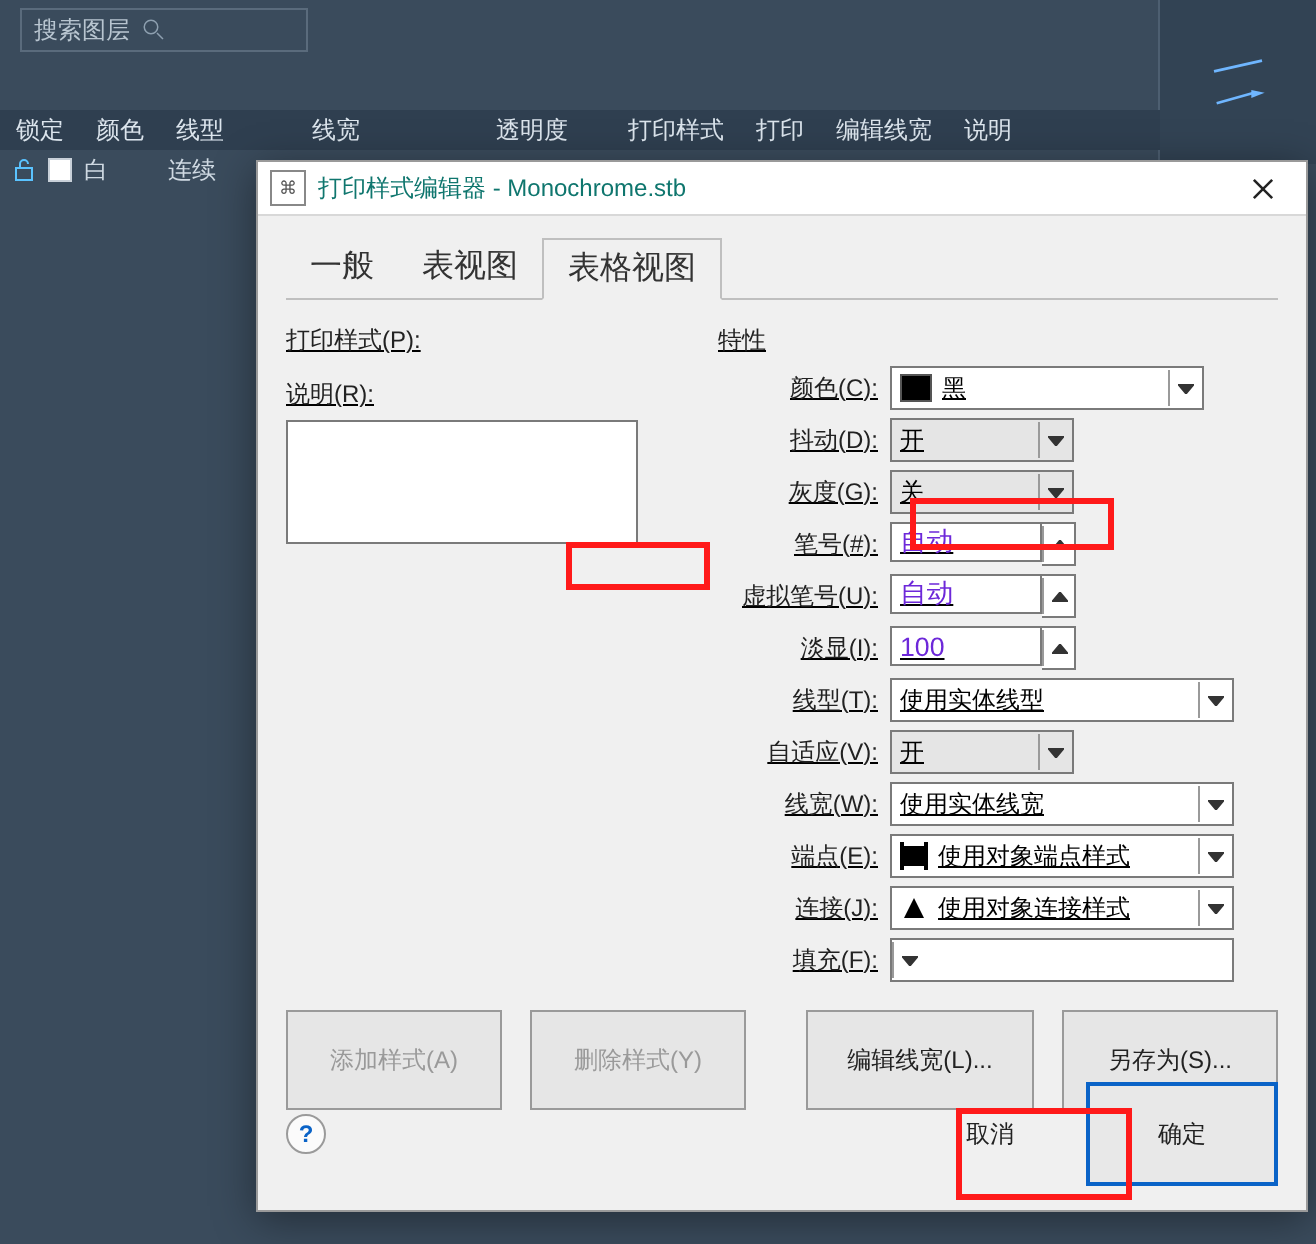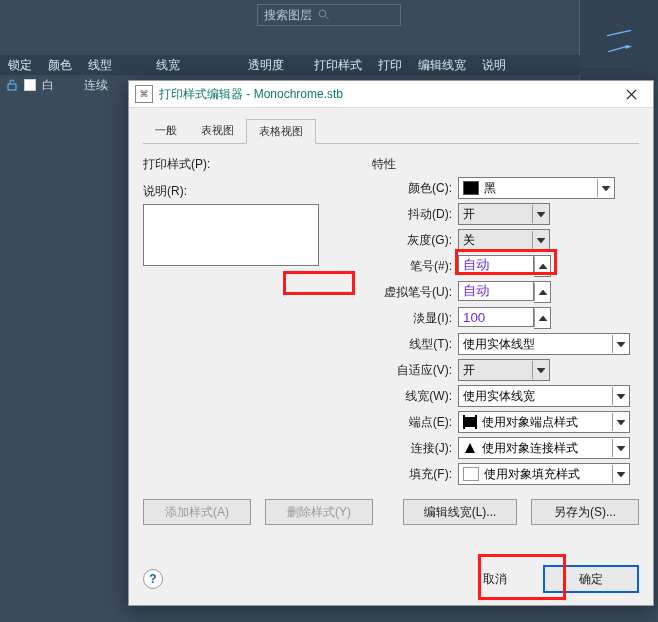--- a/index.html
+++ b/index.html
@@ -1,57 +1,57 @@
 <!DOCTYPE html>
 <html><head>
 <meta charset="utf-8">
 <style>
   html,body{margin:0;padding:0;font-family:"Microsoft YaHei","SimSun",sans-serif;font-size:12px;background:#3a4a5a;}
   .stage{position:relative;width:658px;height:622px;overflow:hidden;background:#3e4e60;}
   
   .bg{position:absolute;inset:0;background:#3a4b5c;}
-  .bg-top{position:absolute;left:0;right:0;top:0;height:30px;display:flex;align-items:center;justify-content:center;padding:0 10px;}
+  .bg-top{position:absolute;left:0;right:0;top:0;height:30px;display:flex;align-items:center;justify-content:flex-start;padding:0 10px;}
   .bg-search{width:130px;height:20px;border:1px solid #5a6b7c;color:#b8c5d0;background:#3a4b5c;display:flex;align-items:center;padding:0 6px;gap:6px;}
   .bg-search svg{width:12px;height:12px;stroke:#8ea0b0;fill:none;}
   .bg-far{position:absolute;right:0;top:0;width:78px;height:82px;background:#324354;border-left:1px solid #4d5f71;display:flex;flex-direction:column;align-items:center;justify-content:center;gap:8px;}
   .bg-far .ic{width:32px;height:8px;}
   .bg-head{position:absolute;left:0;right:78px;top:55px;height:20px;background:#2f3f50;color:#dce5ed;display:flex;}
   .bg-head div{padding:2px 8px;}
   .bg-row{position:absolute;left:0;right:78px;top:75px;height:20px;display:flex;align-items:center;color:#cfd9e2;padding-left:6px;gap:6px;}
   .bg-row .sq{width:10px;height:10px;border:1px solid #c8d0d8;background:#fff;}
   
   .dlg{position:absolute;left:128px;top:80px;width:524px;height:524px;background:#f0f0f0;border:1px solid #9a9a9a;box-shadow:0 4px 20px rgba(0,0,0,.4);}
   .titlebar{height:26px;background:#fff;border-bottom:1px solid #d8d8d8;display:flex;align-items:center;padding:0 6px;}
   .titlebar .ic{width:16px;height:16px;border:1px solid #888;margin-right:6px;display:flex;align-items:center;justify-content:center;font-size:9px;color:#555;}
   .titlebar .ttl{flex:1;color:#0f766e;}
   .titlebar .x{width:32px;height:22px;display:flex;align-items:center;justify-content:center;}
   .titlebar .x svg{width:11px;height:11px;stroke:#222;stroke-width:1.4;}
   .body{padding:10px 14px 8px;}
-  .tabs{display:flex;border-bottom:1px solid #bfbfbf;font-size:11px;}
+  .tabs{display:flex;border-bottom:1px solid #bfbfbf;font-size:16px;}
   .tab{padding:4px 12px;color:#333;position:relative;top:1px;}
   .tab.active{background:#f0f0f0;border:1px solid #bfbfbf;border-bottom:1px solid #f0f0f0;}
-  .cols{display:flex;gap:37px;margin-top:12px;}
+  .cols{display:flex;gap:24px;margin-top:12px;text-decoration:underline;}
   .colL{width:176px;}
   .colR{flex:1;margin-left:16px;}
   .lbl{color:#222;margin-bottom:4px;}
   .listbox{height:220px;border:1px solid #7a7a7a;background:#fff;font-size:12px;overflow:auto;}
   .listbox .it{padding:1px 3px;color:#000;font-family:"SimSun",monospace;}
   .listbox .it.sel{background:#0a63c7;color:#fff;}
   .desc{height:62px;border:1px solid #7a7a7a;background:#fff;resize:none;width:100%;box-sizing:border-box;font-family:inherit;}
   .propgrid{display:grid;grid-template-columns:80px 1fr;row-gap:4px;column-gap:6px;align-items:center;}
   .propgrid .k{text-align:right;color:#222;}
   .cmb{display:flex;align-items:center;height:20px;border:1px solid #7a7a7a;background:#fff;}
   .cmb.dis{background:#e5e5e5;}
   .cmb .val{flex:1;padding:0 4px;display:flex;align-items:center;gap:5px;color:#000;}
   .cmb .sw{width:14px;height:12px;border:1px solid #555;background:#000;}
   .cmb .arrow{width:16px;height:18px;border-left:1px solid #9a9a9a;display:flex;align-items:center;justify-content:center;}
   .cmb .arrow svg{width:8px;height:5px;stroke:#333;fill:#333;}
   .inp{height:18px;border:1px solid #7a7a7a;background:#fff;padding:0 4px;color:#6d28d9;}
   .btnrow{display:flex;gap:14px;margin-top:14px;}
-  .btn{height:24px;border:1px solid #9a9a9a;background:#e6e6e6;padding:0 10px;display:flex;align-items:center;justify-content:center;color:#222;}
+  .btn{height:24px;border:1px solid #9a9a9a;background:#e6e6e6;padding:12px 10px;display:flex;align-items:center;justify-content:center;color:#222;}
   .btn.dis{color:#9a9a9a;}
   .btn.prim{border:2px solid #0a63c7;background:#e8e8e8;}
   .footer{position:absolute;left:0;right:0;bottom:12px;display:flex;align-items:center;padding:0 14px;gap:10px;}
   .footer .help{width:18px;height:18px;border:1px solid #9a9a9a;border-radius:10px;background:#fbfbfb;color:#0a63c7;display:flex;align-items:center;justify-content:center;font-weight:bold;}
   .footer .sp{flex:1;}
   .endcap{width:14px;height:10px;background:#000;display:inline-block;position:relative;}
   .endcap:after,.endcap:before{content:"";position:absolute;width:2px;height:14px;background:#000;top:-2px;}
   .endcap:before{left:0}.endcap:after{right:0}
   .joincap{display:inline-block;width:14px;height:14px;position:relative;}
   .joincap svg{width:14px;height:14px;}
@@ -266,24 +266,20 @@
                 </div>
                 <div class="arrow">
                   <svg viewBox="0 0 10 6">
                     <polygon points="0,0 10,0 5,6"></polygon>
                   </svg>
                 </div>
               </div>
 
             <div class="k">填充(F):</div>
             <div class="cmb" style="width:170px">
-                <div class="val">
-                  <span class="fillsw"></span>
-                  <span>使用对象填充样式</span>
-                </div>
                 <div class="arrow">
                   <svg viewBox="0 0 10 6">
                     <polygon points="0,0 10,0 5,6"></polygon>
                   </svg>
                 </div>
               </div>
           </div>
         </div>
       </div>
 

